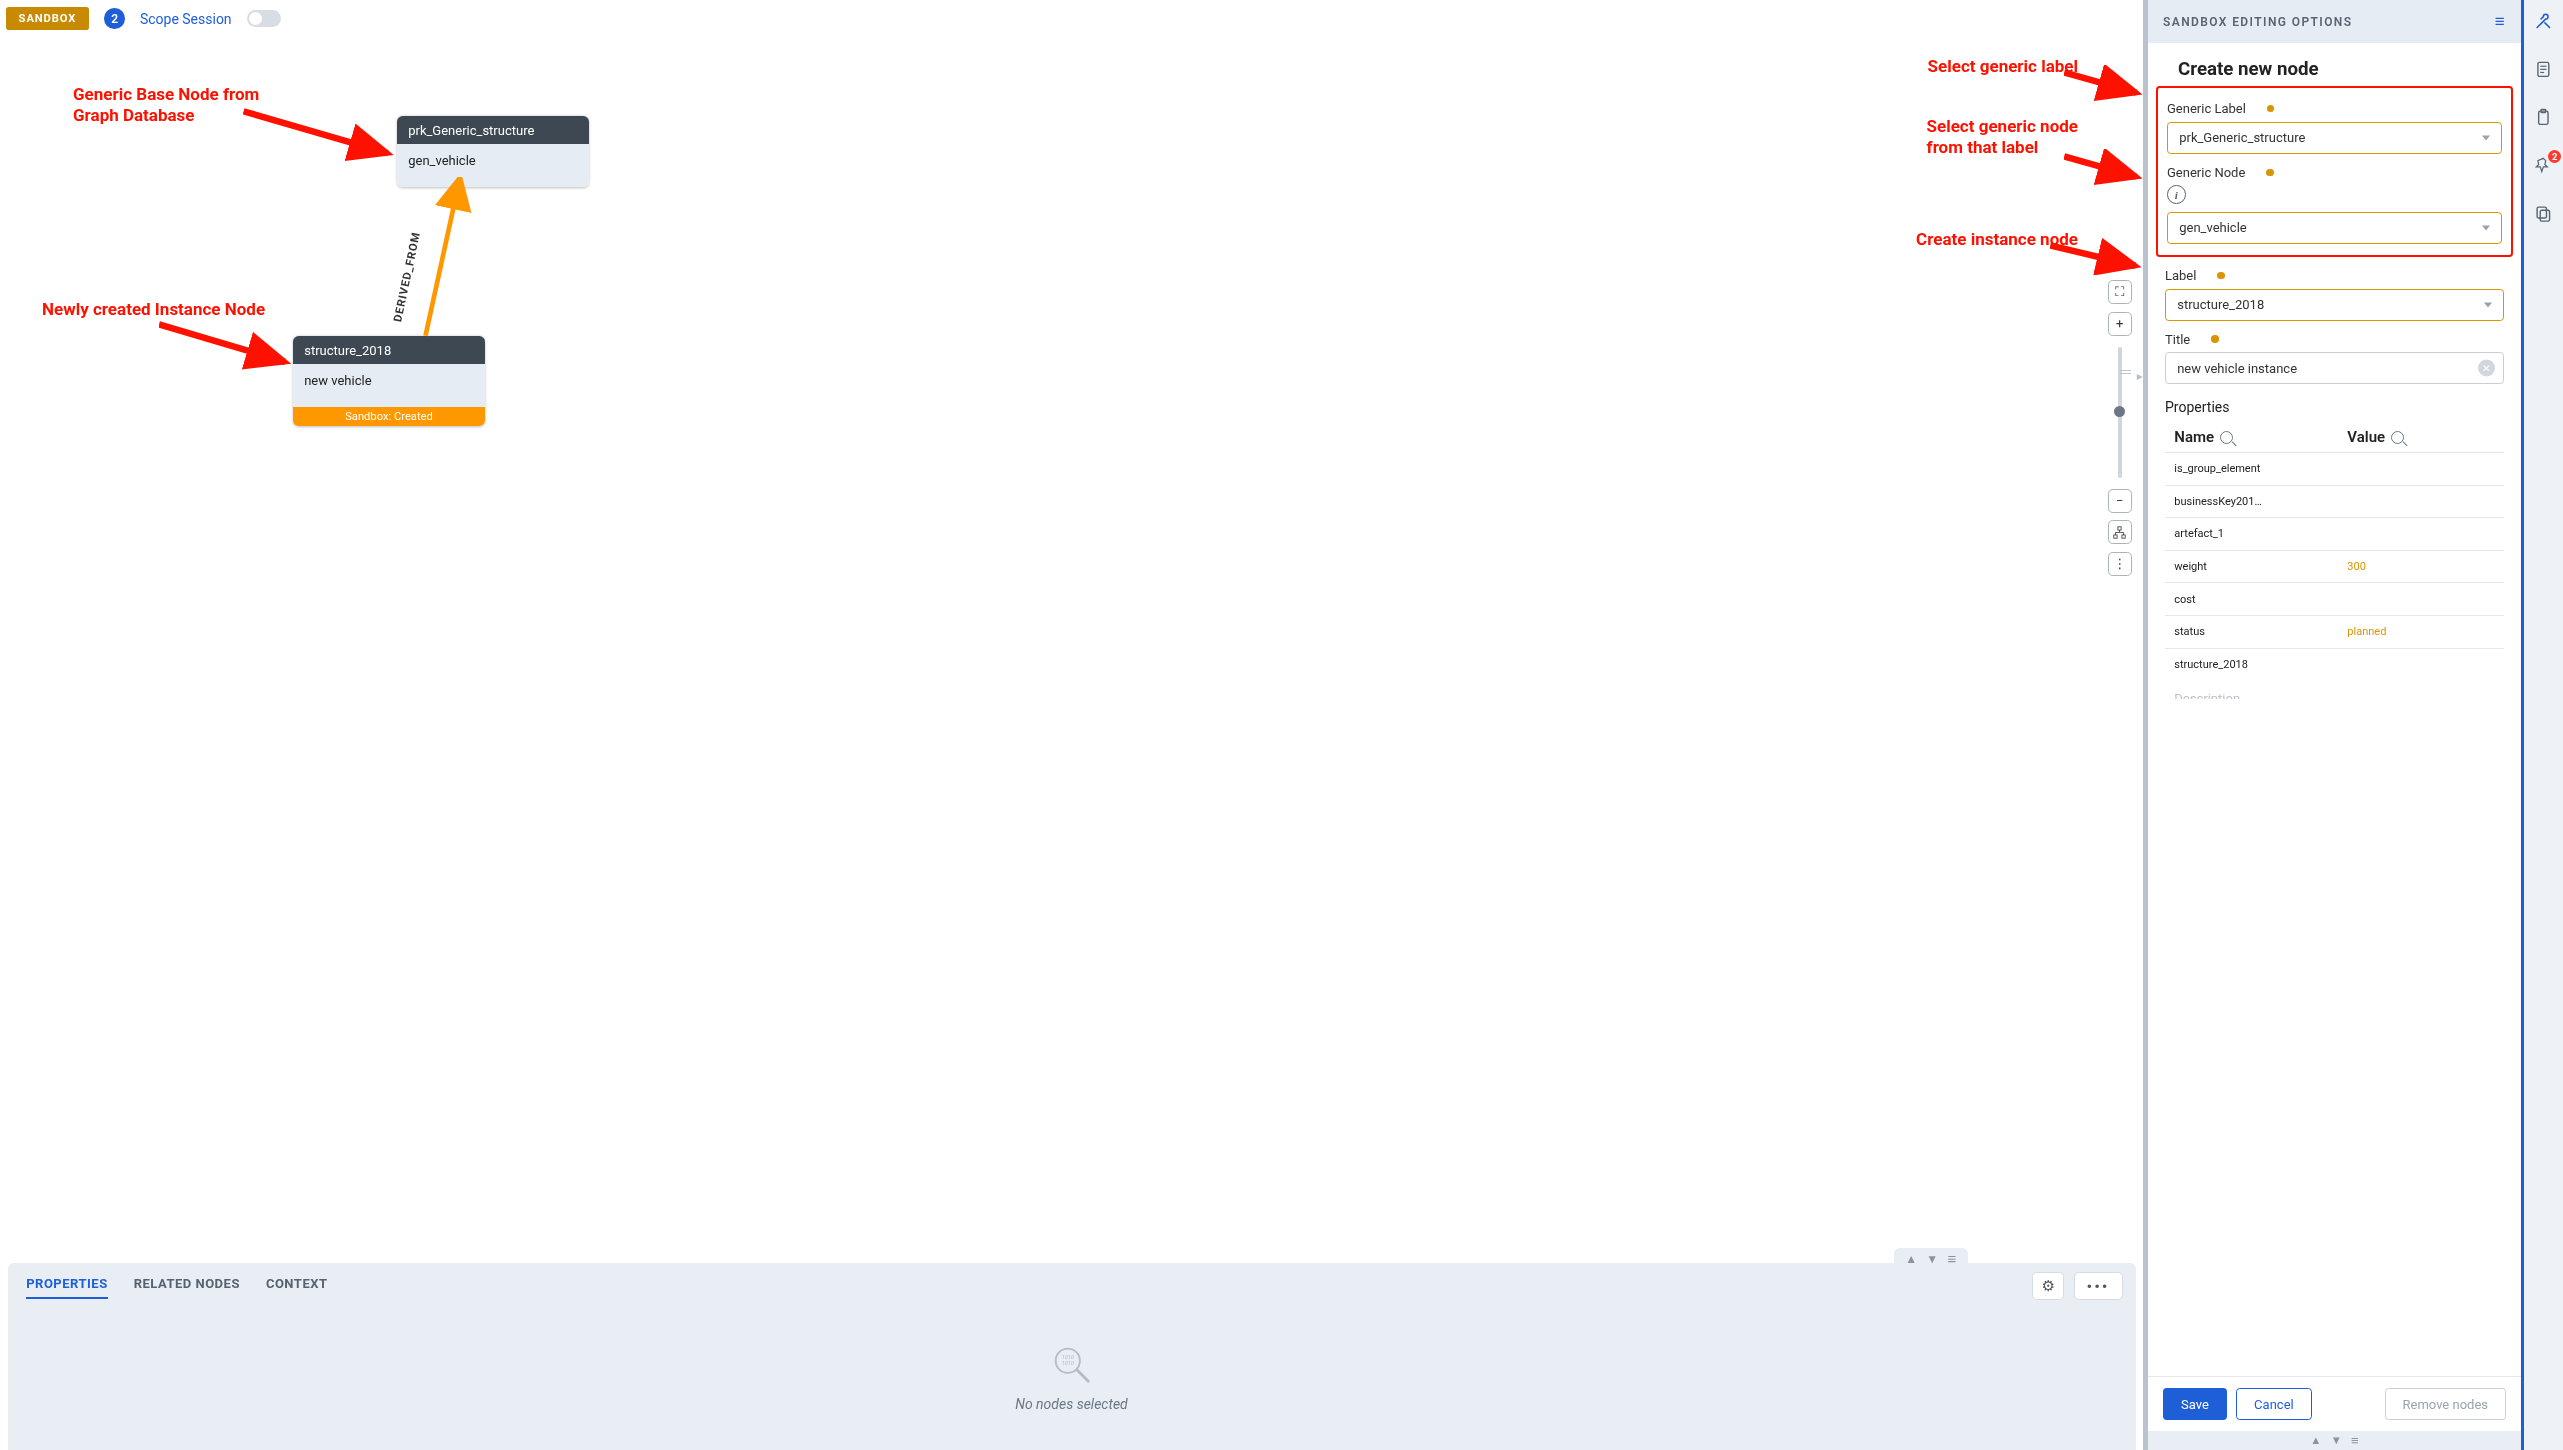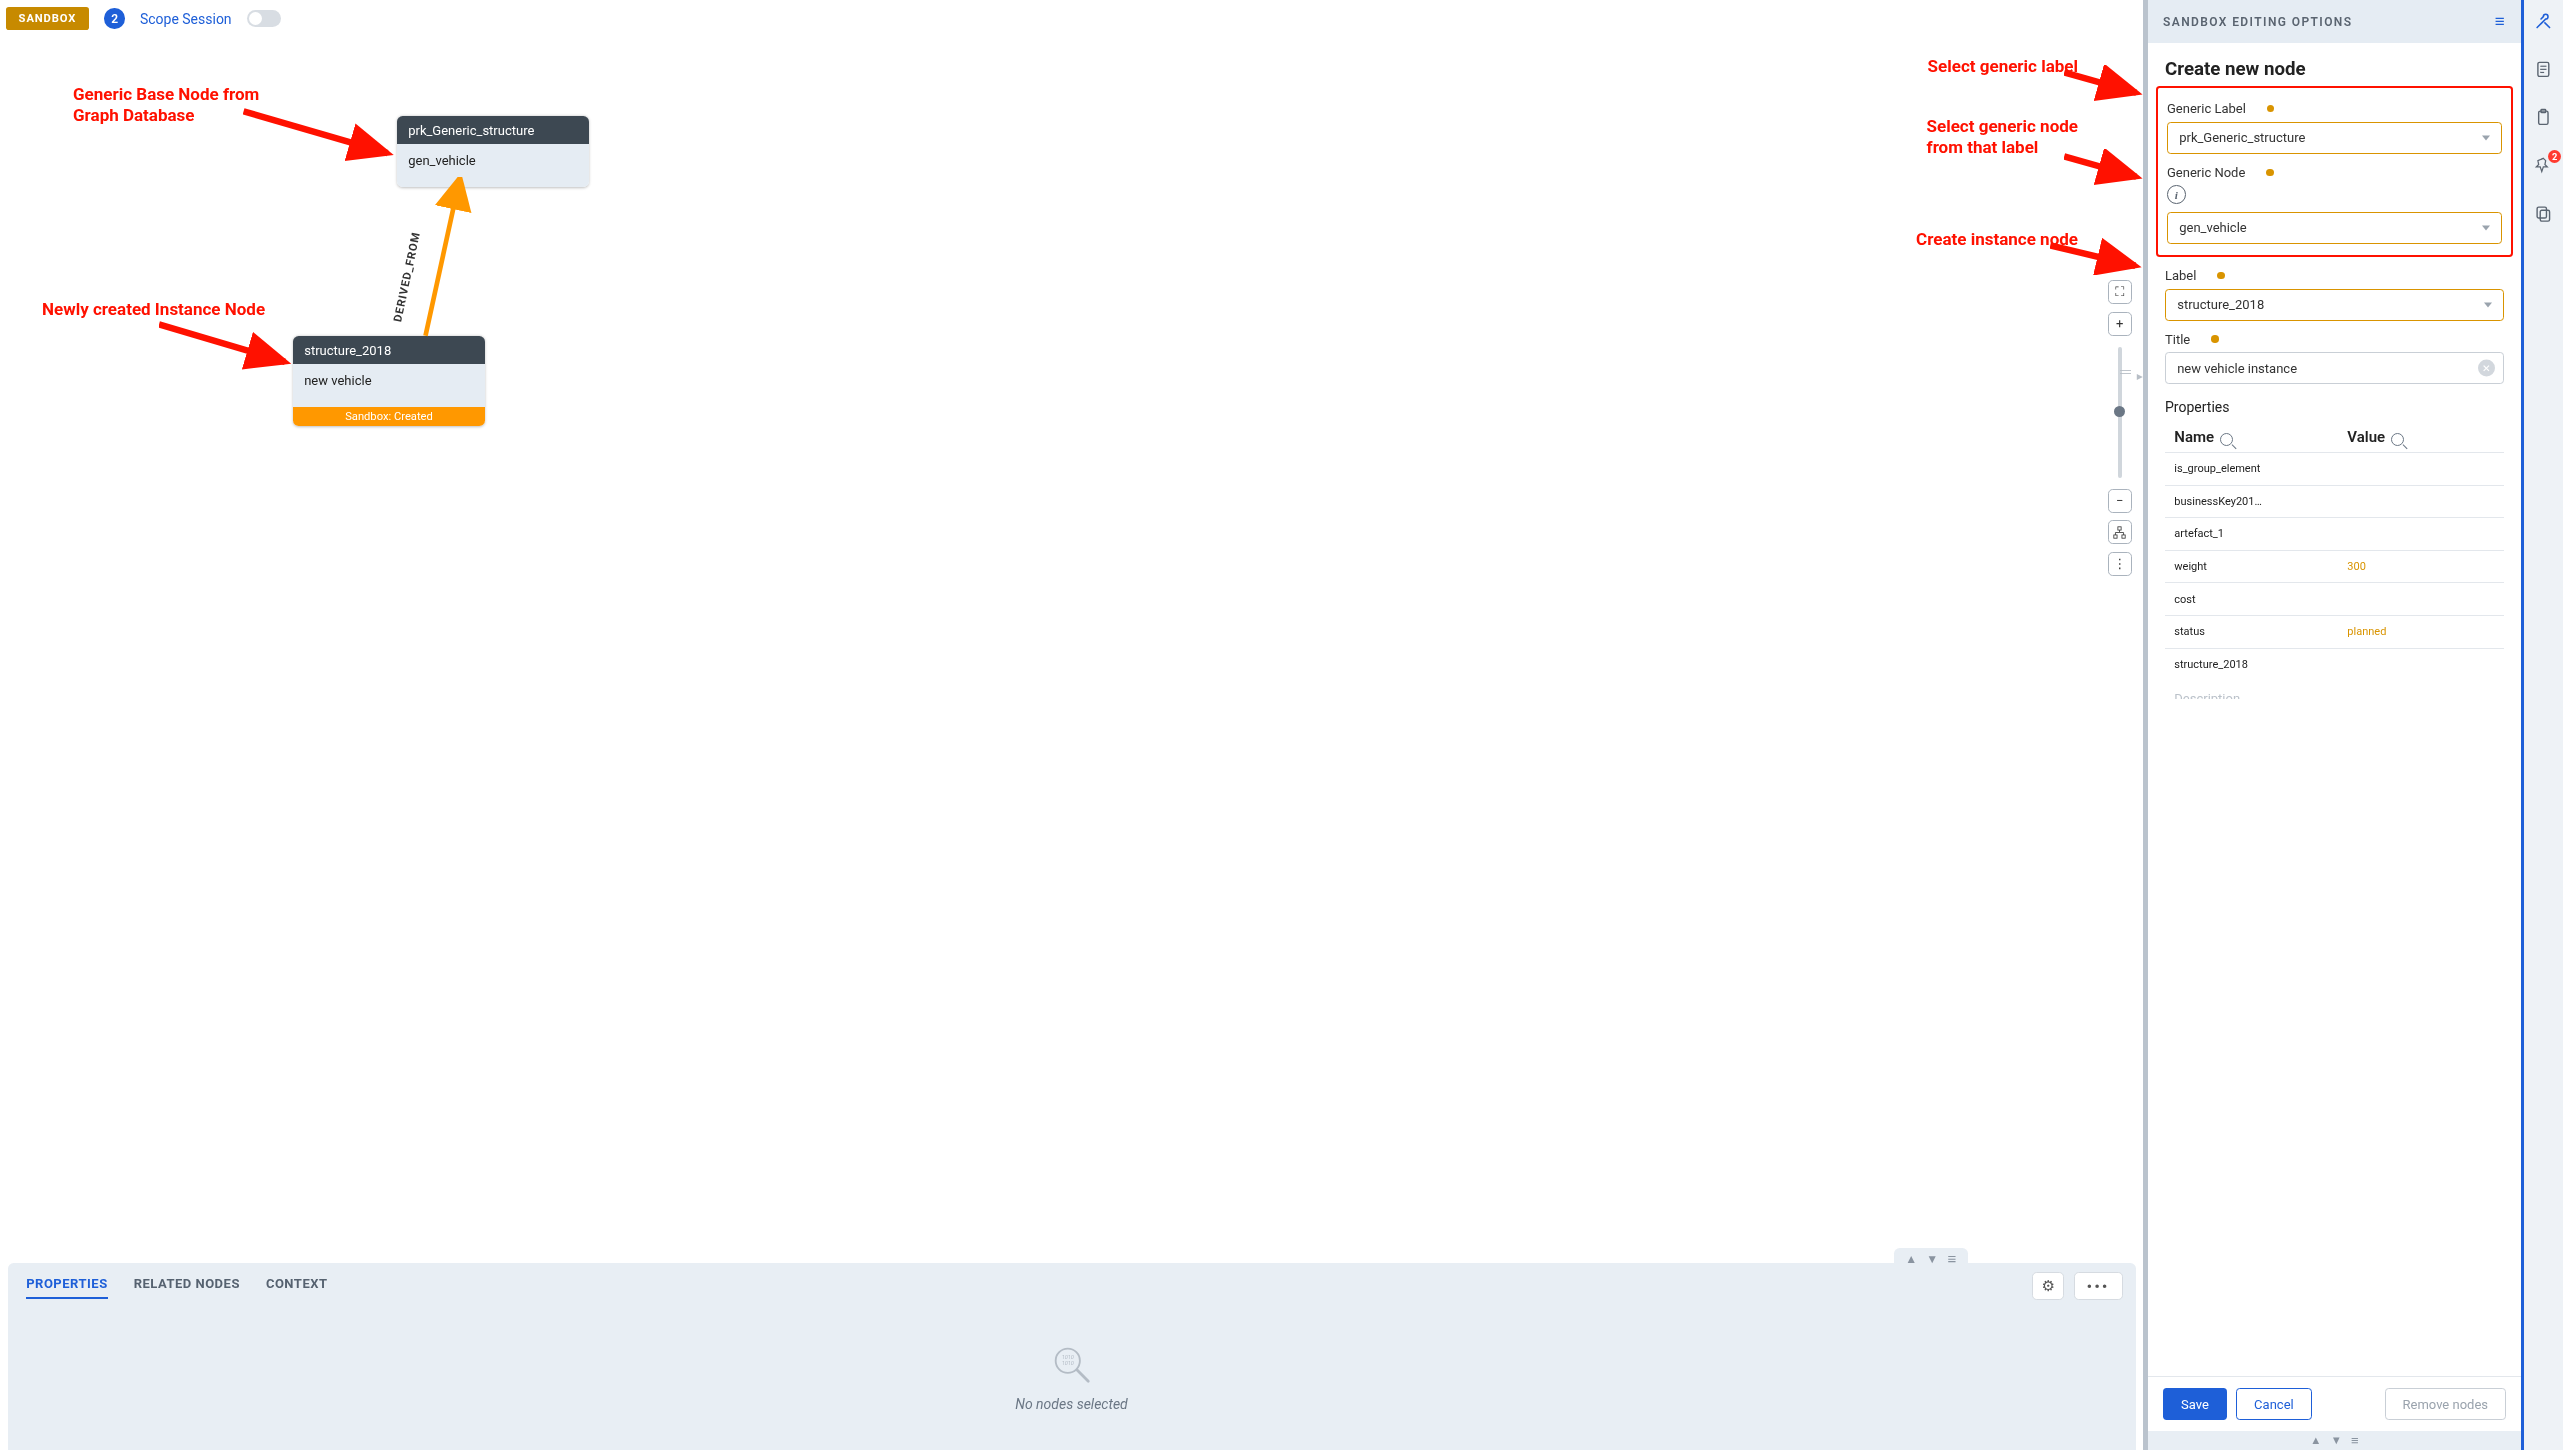--- a/index.html
+++ b/index.html
@@ -46,33 +46,33 @@
 .bp-ico.wide { width:49px; font-size:17px; letter-spacing:1.9px; }
 .bp-empty { display:flex; flex-direction:column; align-items:center; justify-content:center; height:131px; color:#6b7785; gap:11.2px;font-style:italic; }
 .bp-empty svg { opacity:.55; }
 .bp-empty-text { font-size:14px; }
 
 
 .sidebar { border-left:5.6px solid #bac3cd; background:#fff; display:flex; flex-direction:column; overflow:hidden; }
 .sb-head { background:#e5ecf3; padding:11.2px 15px; display:flex; justify-content:space-between; align-items:center; color:#5a6470; font-size:12px; font-weight:600; letter-spacing:1.4px;gap:16px; }
 .sb-head-icon { color:#1e5fd8; font-size:17px; }
 .sb-body { padding:15px 17px 7.5px 17px; flex:1; overflow:auto; }
-.sb-title { font-size:18.7px; font-weight:700; color:#222; margin-bottom:13px; }
+.sb-title { font-size:18.7px; font-weight:700; color:#222; margin-bottom:13px;margin-left:13px; }
 .sb-redbox { border:2.8px solid #ff1100; border-radius:3.7px; padding:7.5px 9.3px 11.2px 9.3px; margin:-7.5px -9.3px 11.2px -9.3px; }
 .sb-field-lbl { font-size:13px; color:#333; display:flex; align-items:center; gap:21px; margin:5.6px 0 5.6px 0; }
 .dot-req { width:7.5px; height:7.5px; background:#d99400; border-radius:50%; display:inline-block; }
 .sb-select, .sb-input { width:100%; border:0.9px solid #d99400; border-radius:3.7px; padding:7.5px 28px 7.5px 11.2px; font-size:13px; color:#333; background:#fff; position:relative; cursor:pointer; }
 .sb-input.gray { border-color:#c9cfd6; cursor:text; }
 .sb-select::after { content:""; position:absolute; right:11.2px; top:50%; width:0; height:0; border-left:4.7px solid transparent; border-right:4.7px solid transparent; border-top:5.6px solid #9aa3ad; transform:translateY(-50%); }
 .sb-info { width:18.7px; height:18.7px; border:1.4px solid #5a6470; border-radius:50%; display:flex; align-items:center; justify-content:center; font-size:11.2px; color:#5a6470; margin:5.6px 0 7.5px 0; font-family:serif; font-style:italic; font-weight:bold; }
 .sb-input-wrap { position:relative; }
 .sb-clear { position:absolute; right:9.3px; top:50%; transform:translateY(-50%); width:17px; height:17px; background:#d2d7dd; color:#fff; border-radius:50%; display:flex; align-items:center; justify-content:center; font-size:10.3px; cursor:pointer; }
 .sb-sect { font-size:14px; color:#222; margin:15px 0 7.5px 0; }
 .prop-head { display:flex; padding:5.6px 9.3px; font-weight:600; color:#222; align-items:center; }
-.prop-head .col { flex:1; display:flex; align-items:flex-end; gap:5.6px; }
+.prop-head .col { flex:1; display:flex; align-items:center; gap:5.6px; }
 .mag { width:13px; height:13px; border:1.4px solid #6b7785; border-radius:50%; position:relative; }
 .mag::after { content:""; position:absolute; width:5.6px; height:1.4px; background:#6b7785; transform:rotate(45deg); right:-4.7px; bottom:-1.9px; }
 .prop-row { display:flex; padding:9.3px 9.3px; border-top:0.9px solid #e3e7ec; font-size:11px; }
 .prop-row .pname { flex:1; color:#222; overflow:hidden; text-overflow:ellipsis; white-space:nowrap; padding-right:7.5px; }
 .prop-row .pval { flex:0 0 46%; color:#d99400; }
 .sb-footer { border-top:0.9px solid #e3e7ec; padding:11.2px 15px; display:flex; gap:9.3px; align-items:center; }
 .btn { padding:7.5px 17px; border-radius:3.7px; font-size:13px; cursor:pointer; border:0.9px solid transparent; }
 .btn-primary { background:#1e5fd8; color:#fff; }
 .btn-outline { background:#fff; color:#1e5fd8; border-color:#1e5fd8; }
 .btn-ghost { margin-left:auto; background:#fff; color:#9aa3ad; border-color:#c9cfd6; }

